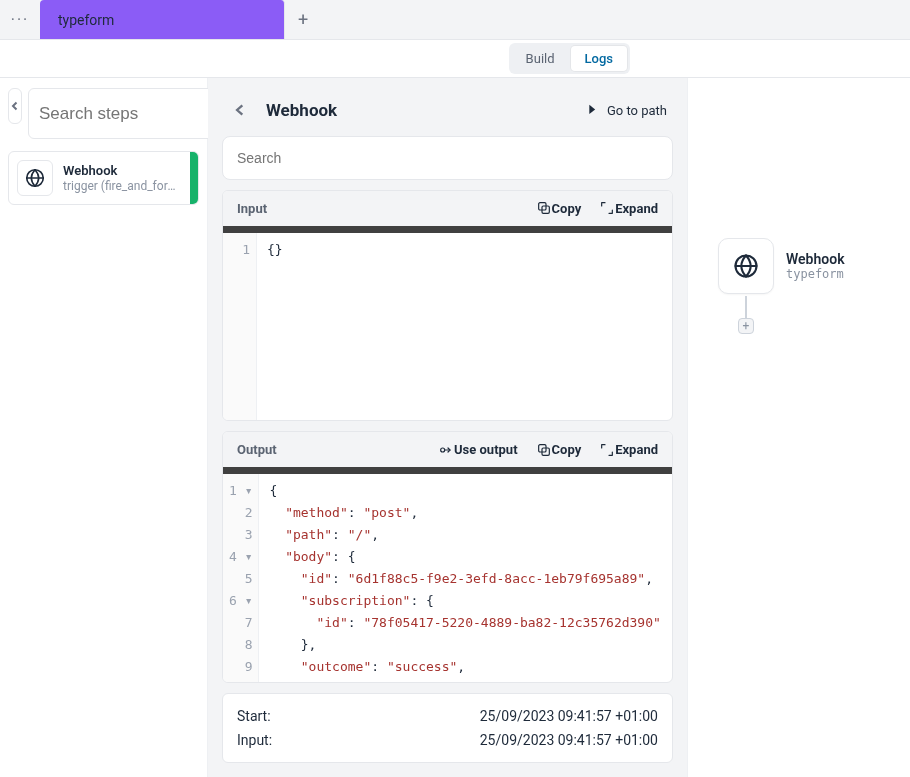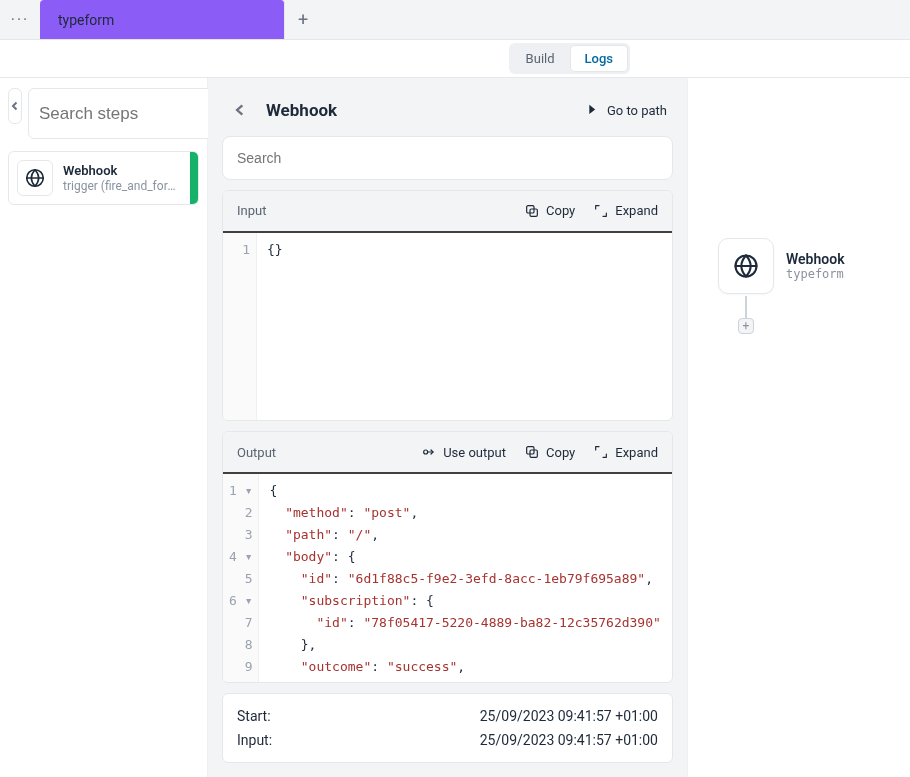--- a/index.html
+++ b/index.html
@@ -37,24 +37,24 @@
 .midinner { padding:14px 14px; display:flex; flex-direction:column; gap:10px; height:100%; }
 .headrow { display:flex; align-items:center; justify-content:space-between; padding:6px 6px 4px 6px; }
 .headrow .l { display:flex; align-items:center; gap:14px; }
 .headrow .back { width:24px;height:24px; display:flex;align-items:center;justify-content:center; color:#6b7280; cursor:pointer; }
 .headrow h2 { font-size:17px; font-weight:700; }
 .gotostep { display:flex; align-items:center; gap:6px; font-size:13px; cursor:pointer; }
 .searchbox { background:#fff; border:1px solid #e5e7eb; border-radius:8px; height:44px; display:flex; align-items:center; padding:0 14px; }
 .searchbox input { border:none; outline:none; width:100%; font-size:14px; color:#6b7280; }
 
 .panel { background:#fff; border:1px solid #e5e7eb; border-radius:6px; overflow:hidden; }
-.panelhead { height:42px; display:flex; align-items:center; justify-content:space-between; padding:0 14px; background:#f3f4f6; border-bottom:2px solid #404040; }
+.panelhead { height:42px; display:flex; align-items:center; justify-content:space-between; padding:0 14px; background:#f3f4f6; border-bottom:7px solid #404040;font-weight:bold; }
 .panelhead .ptitle { font-size:13px; color:#5b6472; }
 .panelhead .actions { display:flex; gap:18px; }
-.panelhead .act { display:flex; align-items:center; gap:6px; font-size:13px; color:#1e2a3a; cursor:pointer; }
+.panelhead .act { display:flex; align-items:center; font-size:13px; color:#1e2a3a; cursor:pointer; }
 .code { display:flex; font-family: ui-monospace, Menlo, Consolas, monospace; font-size:13px; line-height:22px; }
 .gutter { background:#fafafa; border-right:1px solid #eef0f3; color:#9aa2af; text-align:right; padding:6px 6px; min-width:34px; user-select:none; }
 .gutter div { height:22px; }
 .codebody { padding:6px 10px; white-space:pre; color:#1e2a3a; overflow:hidden; }
 .codebody .k { color:#a6332f; } 
 .codebody .s { color:#a6332f; } 
 .codebody .p { color:#1e2a3a; }
 
 .input-panel .codebody { min-height: 190px; }
 .output-panel .codebody { min-height: 180px; }

